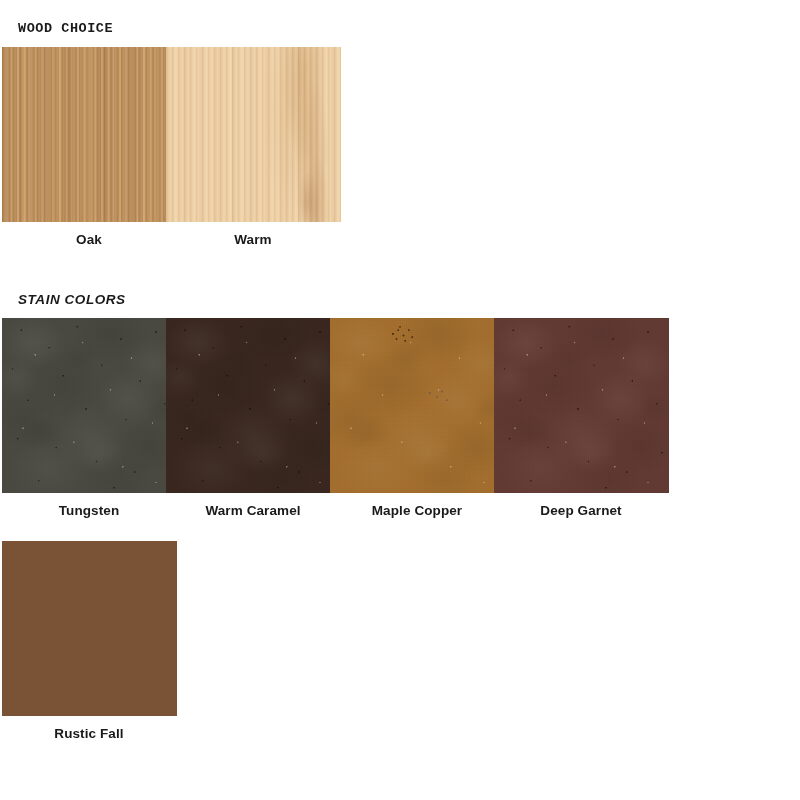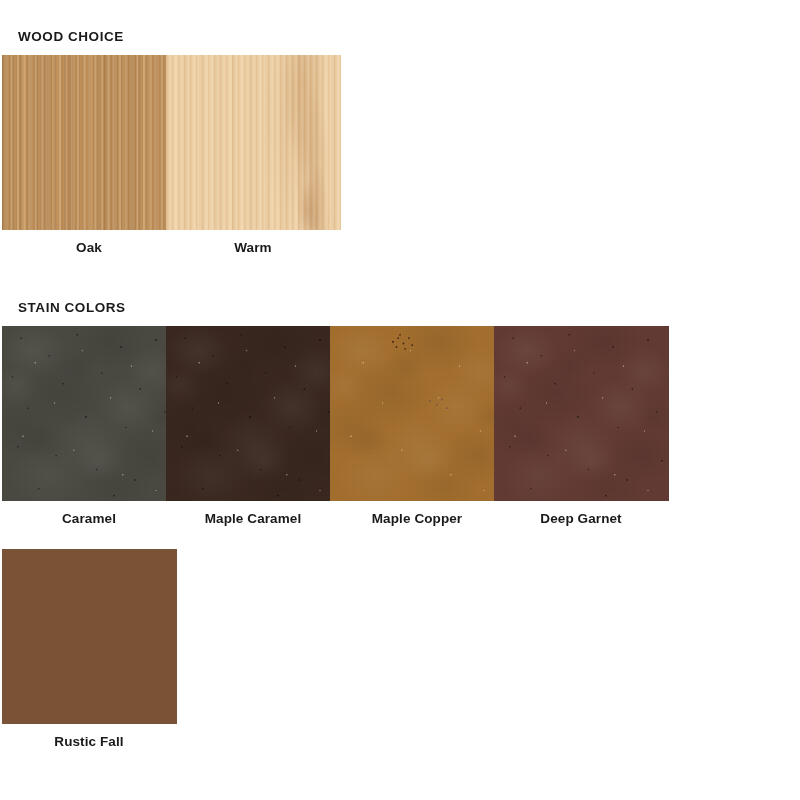--- a/index.html
+++ b/index.html
@@ -27,22 +27,22 @@
 
   .section-title {
     font-size: 13.5px;
     font-weight: bold;
     letter-spacing: 0.55px;
     color: #1a1a1a;
     text-transform: uppercase;
     margin: 0;
     padding: 0;
   }
-  .section-wood .section-title { padding-top: 29px; }
-  .section-stain .section-title { padding-top: 0px; }
+  .section-wood .section-title { padding-top: 21px; font-family: Liberation Mono, monospace; }
+  .section-stain .section-title { padding-top: 0px; font-style: italic; }
 
   .section-stain { margin-top: 44px; }
 
   .swatch-grid {
     display: flex;
     flex-wrap: wrap;
     gap: 22px 22px;
     margin-top: 11px;
   }
 
@@ -251,32 +251,32 @@
     <div class="swatch-grid">
 
       <div class="swatch-cell">
         <div class="swatch-tile" style="background-color:#4a4a42">
           <div class="tex mottle"></div>
           <div class="tex mottle2"></div>
           <div class="tex weave"></div>
           <div class="tex speckle"></div>
           <div class="tex speckle-light"></div>
         </div>
-        <div class="swatch-label">Caramel</div>
+        <div class="swatch-label">Tungsten</div>
       </div>
 
       <div class="swatch-cell">
         <div class="swatch-tile" style="background-color:#3a2820">
           <div class="tex mottle"></div>
           <div class="tex mottle2"></div>
           <div class="tex weave"></div>
           <div class="tex speckle"></div>
           <div class="tex speckle-light"></div>
         </div>
-        <div class="swatch-label">Maple Caramel</div>
+        <div class="swatch-label">Warm Caramel</div>
       </div>
 
       <div class="swatch-cell">
         <div class="swatch-tile" style="background-color:#a5702f">
           <div class="tex mottle"></div>
           <div class="tex mottle2"></div>
           <div class="tex weave"></div>
           <div class="tex fleck-cluster"></div>
           <div class="tex speckle-light"></div>
         </div>

